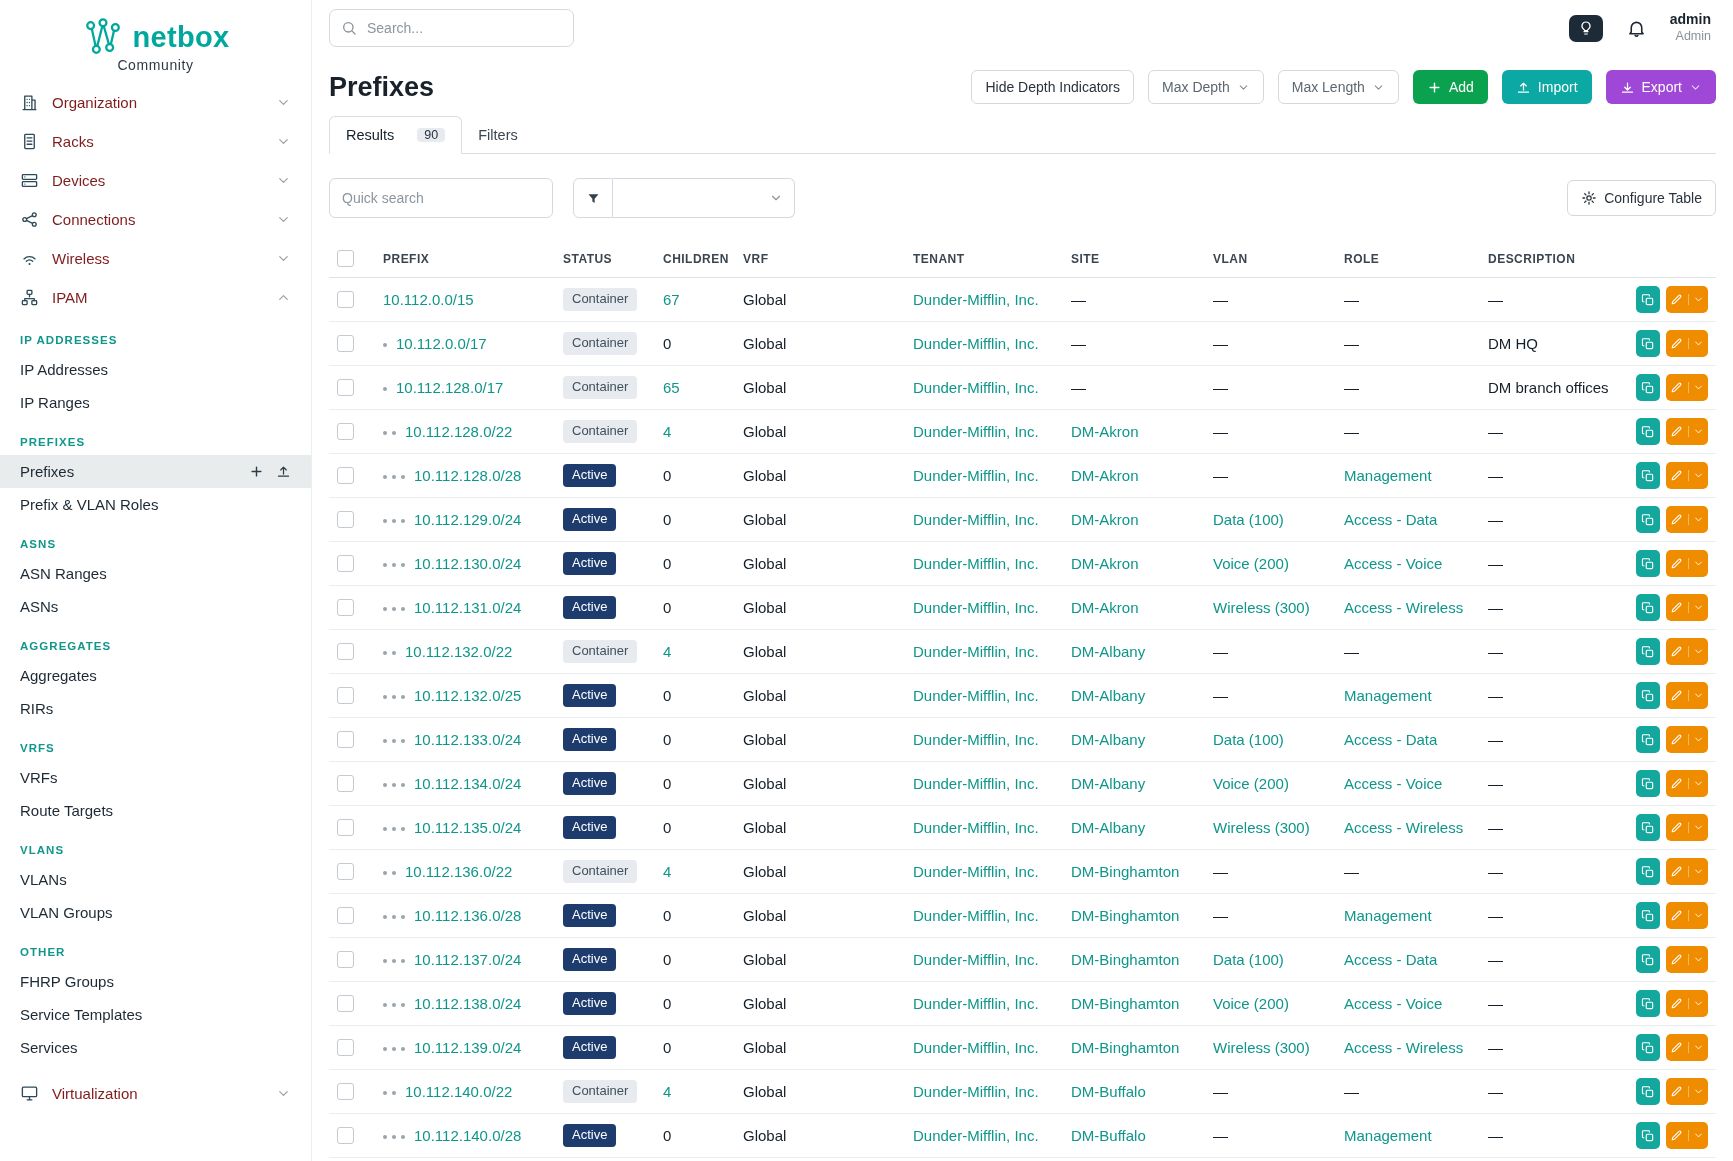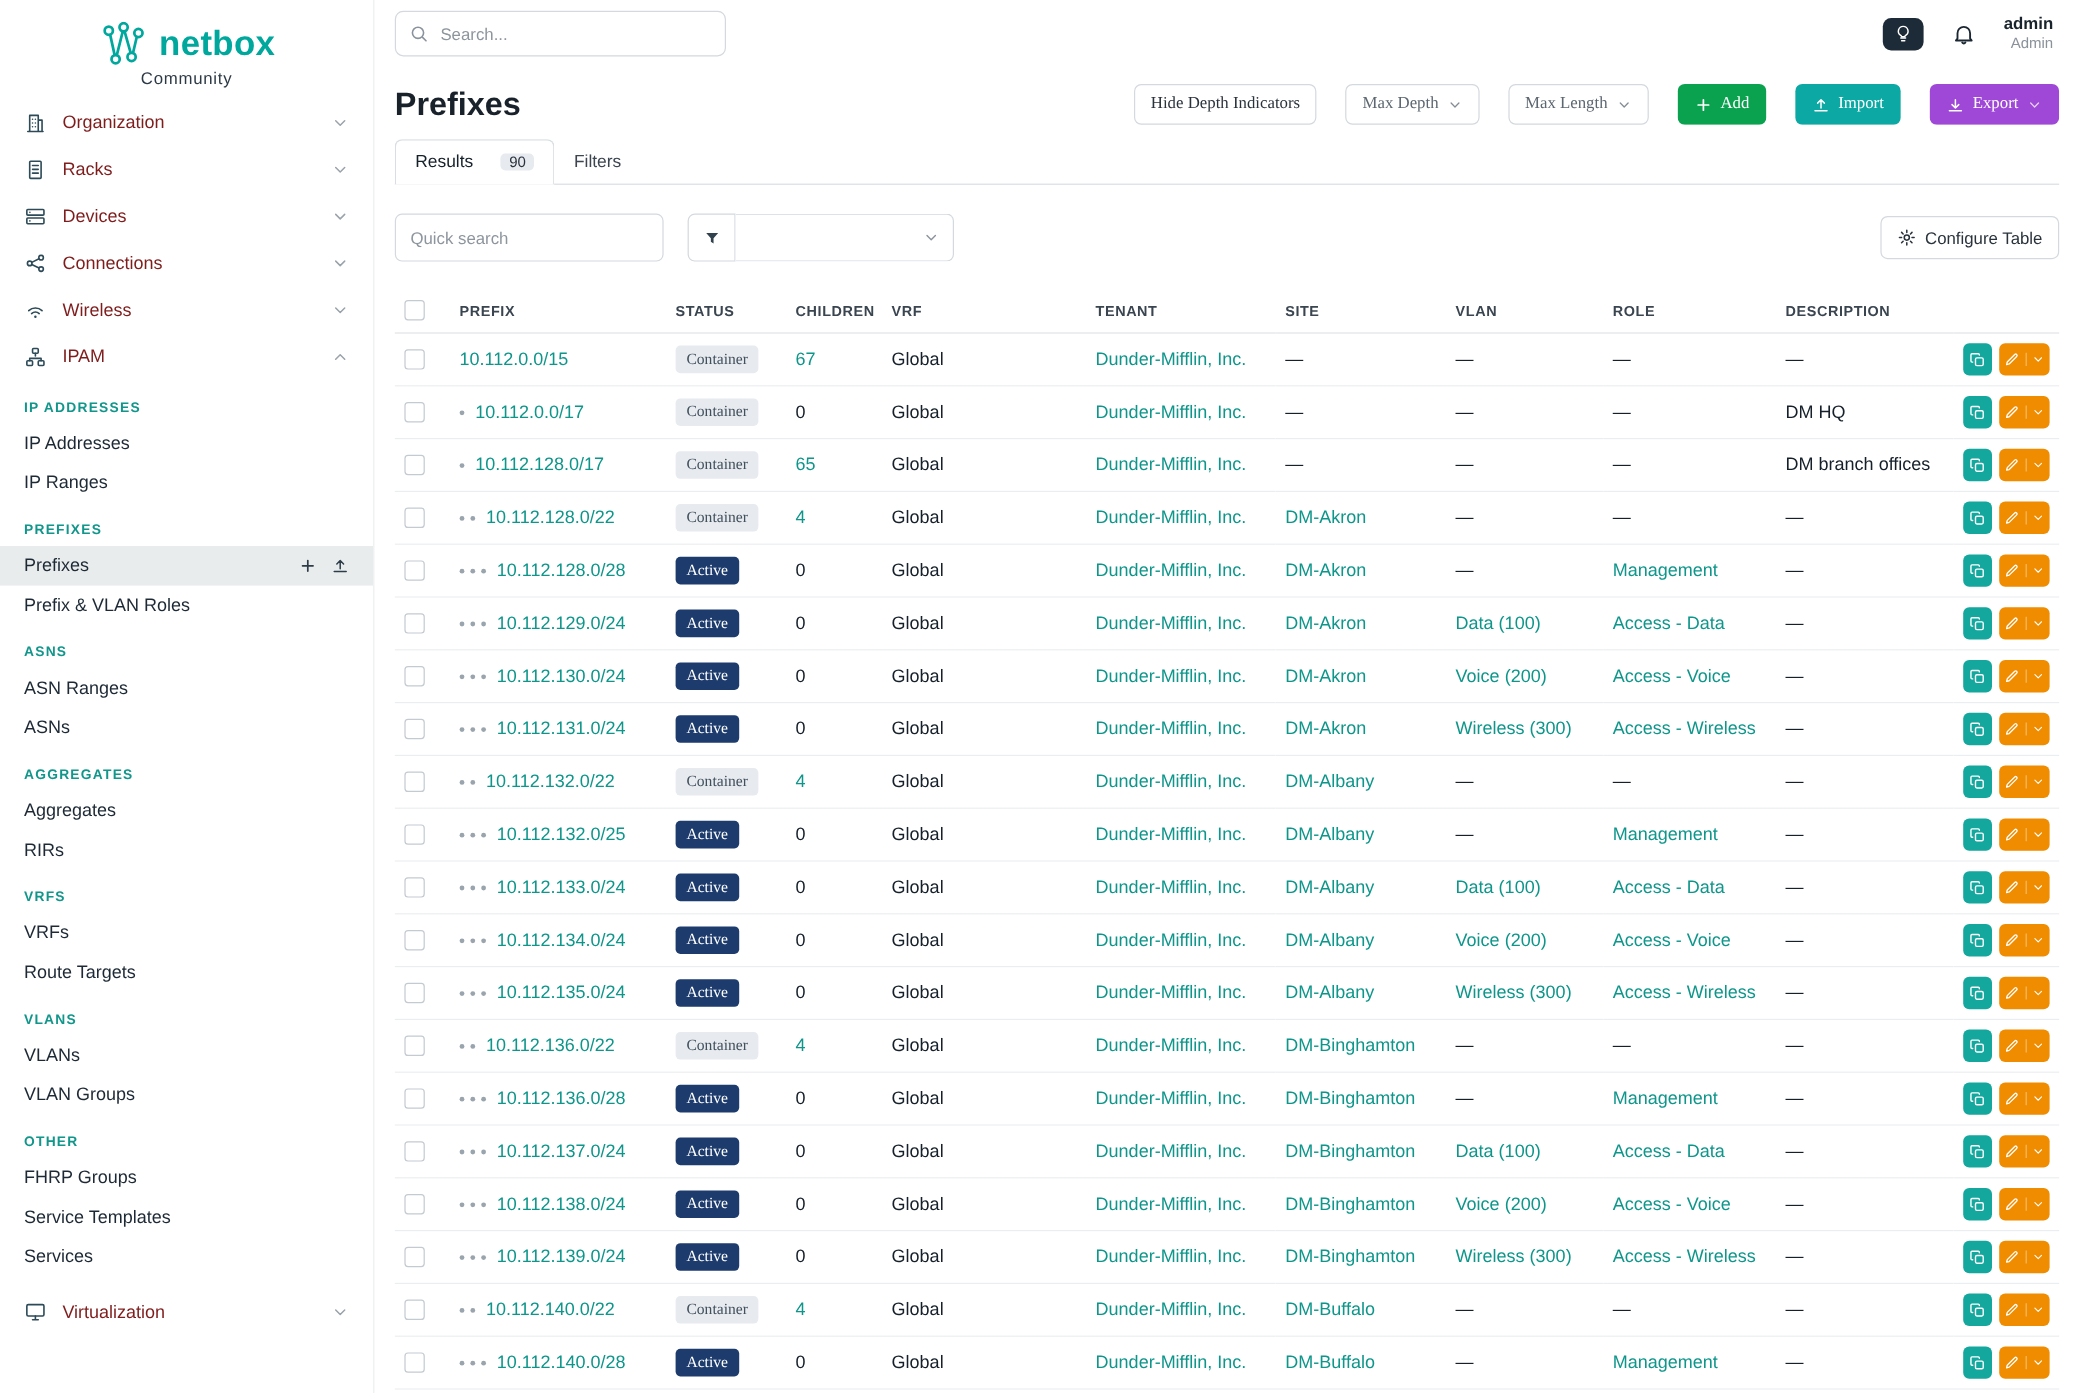--- a/index.html
+++ b/index.html
@@ -38,36 +38,36 @@
   .group-header{font-size:11.5px;font-weight:700;color:#11968b;letter-spacing:.09em;padding:17px 20px 7px;}
   .sub-item{display:flex;align-items:center;font-size:15px;color:#1d2935;padding:8px 20px;}
   .sub-item.active{background:#e9eced;}
   .mini-actions{margin-left:auto;display:flex;gap:12px;align-items:center;}
   .mini-actions .icon{width:15px;height:15px;color:#2c3c48;}
   .side-nav.bottom{margin-top:10px;}
 
   
   .main{flex:1;display:flex;flex-direction:column;overflow:hidden;}
   .topbar{height:56px;display:flex;align-items:center;padding:0 22px 0 17px;}
-  .searchbox{position:relative;width:276px;}
+  .searchbox{position:relative;width:245px;}
   .searchbox .icon{position:absolute;left:12px;top:50%;transform:translateY(-50%);width:16px;height:16px;color:#8a939c;}
   .searchbox input{width:100%;height:38px;border:1px solid var(--border);border-radius:7px;padding:0 12px 0 37px;font-size:14px;font-family:inherit;color:var(--ink);outline:none;}
   .searchbox input::placeholder{color:#8d959d;}
   .top-right{margin-left:auto;display:flex;align-items:center;gap:23px;}
   .bulb-btn{width:34px;height:27px;border:none;border-radius:7px;background:#1d2a38;display:flex;align-items:center;justify-content:center;}
   .bulb-btn .icon{width:16px;height:16px;color:#fff;}
   .bell{width:21px;height:21px;color:#1b2733;}
   .user{text-align:right;line-height:1.25;}
   .user-name{font-size:14px;font-weight:700;color:#19232c;}
   .user-role{font-size:12.5px;color:#8a929a;}
 
   .content{padding:2px 17px 0;flex:1;overflow:hidden;}
   .page-head{display:flex;align-items:center;margin-top:12px;}
   h1{font-size:27px;font-weight:600;color:#19222b;}
-  .head-actions{margin-left:auto;display:flex;align-items:center;gap:24px;font-family:Liberation Serif, serif;}
+  .head-actions{margin-left:auto;display:flex;align-items:center;gap:14px;}
   .btn{height:34px;border-radius:6px;font-size:14px;display:inline-flex;align-items:center;gap:7px;padding:0 13px;border:1px solid transparent;font-family:inherit;background:#fff;color:#2a333c;}
   .btn .icon{width:15px;height:15px;}
   .btn .chev-sm{width:13px;height:13px;color:currentColor;opacity:.75;}
   .btn-outline{border-color:var(--border);}
   .btn-outline.muted{color:#5d6771;}
   .btn-add{background:var(--green);color:#fff;}
   .btn-import{background:var(--import-teal);color:#fff;}
   .btn-export{background:var(--purple);color:#fff;}
 
   .tabs{display:flex;align-items:flex-end;border-bottom:1px solid #d9dee3;margin-top:12px;}
@@ -84,21 +84,21 @@
   .filter-select{width:182px;border:1px solid var(--border);border-left:none;border-radius:0 6px 6px 0;display:flex;align-items:center;justify-content:flex-end;padding:0 11px;background:#fff;}
   .filter-select .icon{width:14px;height:14px;color:#8a939c;}
   .configure-btn{margin-left:auto;height:36px;}
   .configure-btn .icon{width:16px;height:16px;color:#2a333c;}
 
   .prefix-table{width:100%;border-collapse:collapse;table-layout:fixed;margin-top:22px;}
   .prefix-table th{font-size:12px;letter-spacing:.04em;color:#3a4550;text-align:left;font-weight:700;padding:10px 8px;border-bottom:1px solid #dfe3e7;white-space:nowrap;}
   .prefix-table td{padding:0 8px;height:44px;border-bottom:1px solid var(--row-border);font-size:15px;color:var(--ink);vertical-align:middle;white-space:nowrap;overflow:hidden;}
   .col-check{padding-left:2px;}
   a.cell-link{color:var(--teal-link);text-decoration:none;}
-  .badge{display:inline-block;padding:4px 9px;border-radius:4px;font-size:13px;line-height:1.1;font-family:Liberation Serif, serif;}
+  .badge{display:inline-block;padding:4px 9px;border-radius:4px;font-size:13px;line-height:1.1;}
   .badge.container{background:#e7eaee;color:#40505c;}
   .badge.active{background:var(--navy-badge);color:#fff;}
   .dots{display:inline-flex;gap:5px;margin-right:9px;vertical-align:2px;}
   .dots i{width:4px;height:4px;border-radius:50%;background:#9aa4ad;display:block;}
   input[type="checkbox"]{appearance:none;-webkit-appearance:none;width:17px;height:17px;border:1px solid #c3cad1;border-radius:3px;background:#fff;margin:0;display:block;}
   .row-actions{display:flex;gap:6px;justify-content:flex-end;align-items:center;}
   .btn-sq{height:27px;border:none;border-radius:5px;display:inline-flex;align-items:center;justify-content:center;color:#fff;padding:0;}
   .btn-copy{width:27px;background:#14a79d;}
   .btn-copy .icon{width:14px;height:14px;color:#fff;}
   .btn-edit{width:46px;background:var(--orange);}

